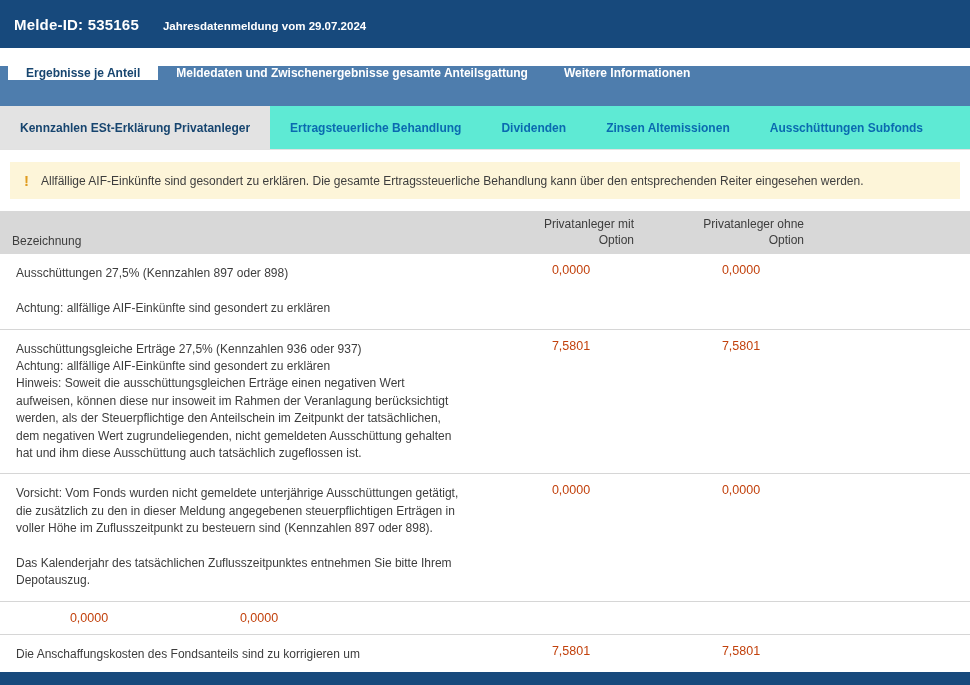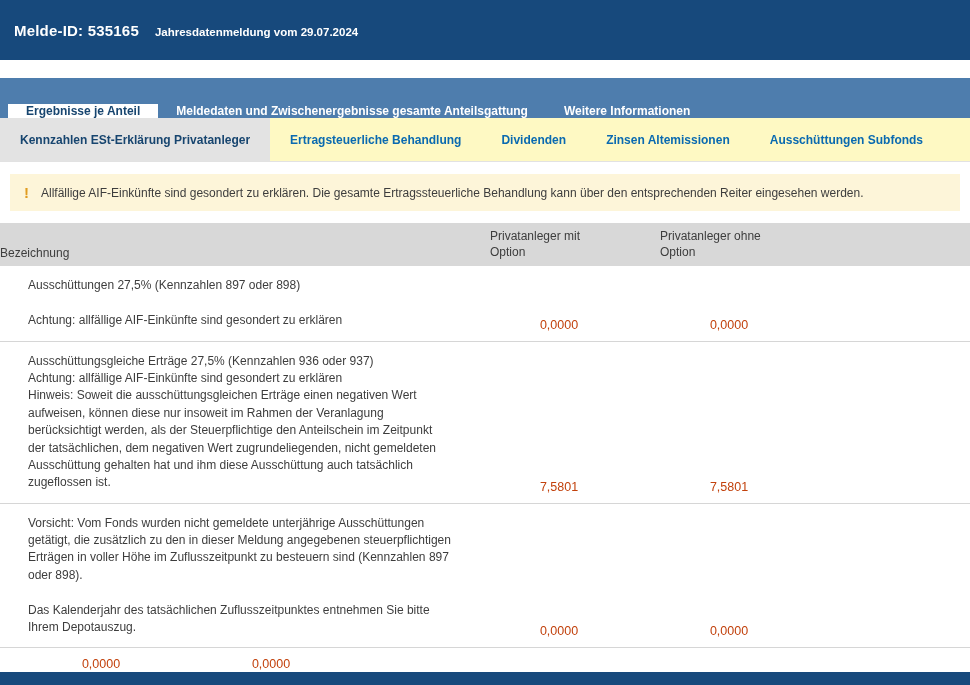--- a/index.html
+++ b/index.html
@@ -7,55 +7,55 @@
   body {
     font-family: "Liberation Sans", sans-serif;
     background: #fff;
     color: var(--text, #3d3d3d);
     position: relative;
   }
 
   
   .topbar {
     background: var(--navy, #17497c);
-    height: 60px;
+    height: 48px;
     display: flex;
     align-items: center;
     padding: 0 14px;
-    gap: 16px;
+    gap: 24px;
     color: #fff;
   }
   .melde-id { font-size: 15px; font-weight: bold; letter-spacing: .2px; }
   .subtitle { font-size: 11.5px; font-weight: bold; padding-top: 3px; }
 
   .topgap { height: 18px; background: #fff; }
 
   
   .primary-tabs {
     background: var(--band, #4e7dad);
     height: 40px;
     display: flex;
-    align-items: flex-end;
+    align-items: flex-start;
     padding-left: 8px;
   }
   .ptab {
     color: #ffffff;
     font-size: 12px;
     font-weight: bold;
     display: flex;
     align-items: center;
     padding: 0 18px;
     cursor: pointer;
     white-space: nowrap;
   }
   .ptab.active { background: #fff; color: var(--activeText, #17456f); }
 
   
   .secondary-tabs {
-    background: #fef9c3;
+    background: #5eead4;
     height: 44px;
     display: flex;
     align-items: stretch;
     border-bottom: 1px solid #e2e2e2;
   }
   .stab {
     font-size: 12px;
     font-weight: bold;
     color: var(--link, #0a6ab0);
     display: flex;
@@ -90,34 +90,35 @@
 
   
   .table-header {
     background: var(--headGray, #d8d8d8);
     display: flex;
     align-items: flex-end;
     padding: 5px 0 6px 0;
     font-size: 12px;
     color: #3d3d3d;
   }
-  .th-desc { flex: 1; }
+  .th-desc { flex: 1; padding-left: 12px; }
   .th-val {
     width: 170px;
+    text-align: right;
     white-space: pre-line;
     padding-right: 26px;
     line-height: 1.35;
   }
   .colspacer { width: 140px; }
 
   .trow {
     display: flex;
-    align-items: flex-end;
+    align-items: flex-start;
     border-bottom: 1px solid var(--borderGray, #d6d6d6);
-    padding: 9px 16px;
+    padding: 9px 4px;
     font-size: 12px;
   }
   .desc {
     flex: 1;
     padding: 2px 22px 2px 12px;
     white-space: pre-line;
     line-height: 1.45;
     color: #3d3d3d;
   }
   .val {

